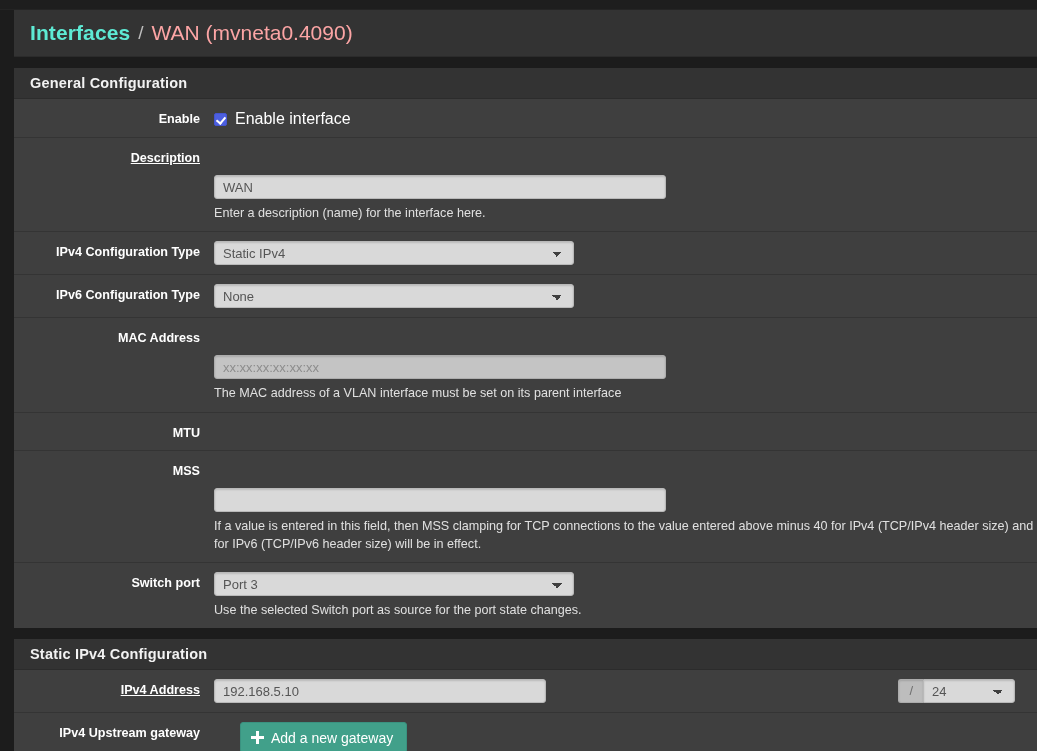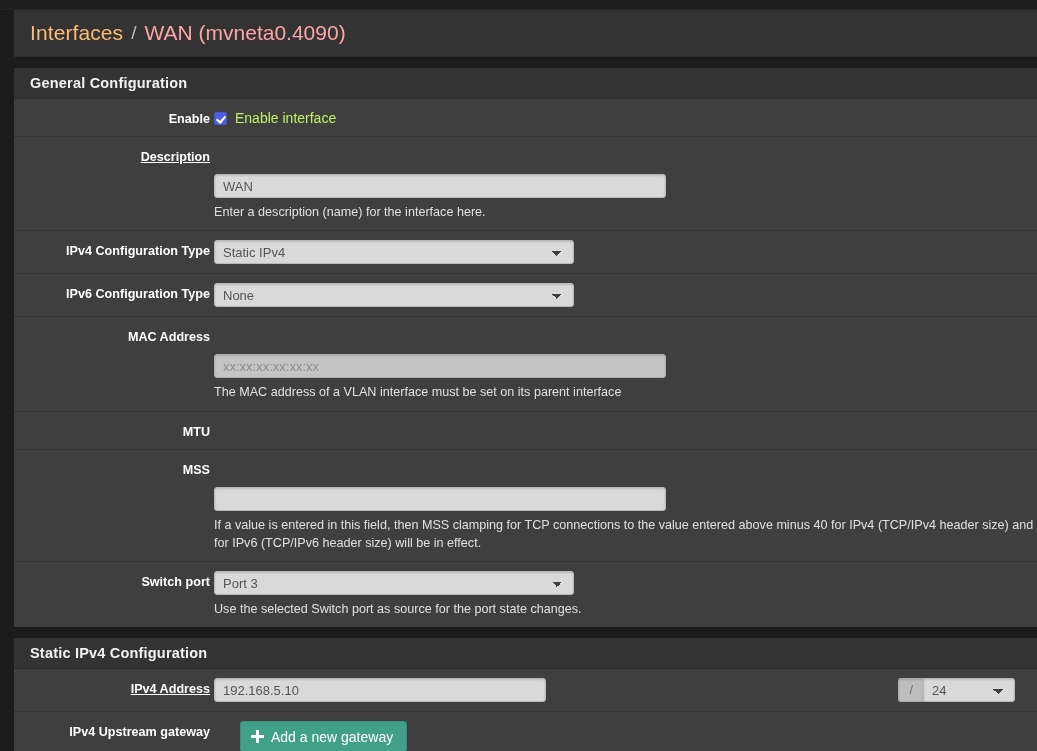--- a/index.html
+++ b/index.html
@@ -30,23 +30,23 @@
   .breadcrumb-bar {
     margin-left: 14px;
     height: 47px;
     background: #333333;
     display: flex;
     align-items: center;
     padding-left: 16px;
     border-bottom: 1px solid #2b2b2b;
   }
   .bc-main {
-    color: #fdba74;
+    color: #5eead4;
     font-size: 21px;
-    font-weight: normal;
+    font-weight: bold;
     letter-spacing: .1px;
   }
   .bc-sep {
     color: #bdbdbd;
     font-size: 19px;
     margin: 0 8px;
   }
   .bc-sub {
     color: #fca5a5;
     font-size: 21px;
@@ -81,21 +81,21 @@
     background: #3f3f3f;
     padding: 9px 0 9px 0;
     min-height: 38px;
   }
   .frow:last-child { border-bottom: none; }
 
   .flabel {
     width: 200px;
     min-width: 200px;
     text-align: right;
-    padding-right: 4px;
+    padding-right: 14px;
     padding-top: 4px;
     color: #ffffff;
     font-size: 12.6px;
     font-weight: bold;
   }
   .flabel.req span {
     text-decoration: underline;
   }
   .fctrl {
     flex: 1;
@@ -166,21 +166,21 @@
   }
   .cbox::after {
     content: "";
     position: absolute;
     left: 3px; top: 1px;
     width: 4px; height: 7px;
     border-right: 2px solid #fff;
     border-bottom: 2px solid #fff;
     transform: rotate(40deg);
   }
-  .cblabel { color: #bef264; font-size: 14px; }
+  .cblabel { color: #ffffff; font-size: 16px; }
 
   
   .addr-row { display: flex; align-items: flex-start; width: 100%; }
   .addr-spacer { flex: 1; }
   .cidr-group {
     display: flex;
     align-items: stretch;
     margin-right: 14px;
   }
   .cidr-addon {

